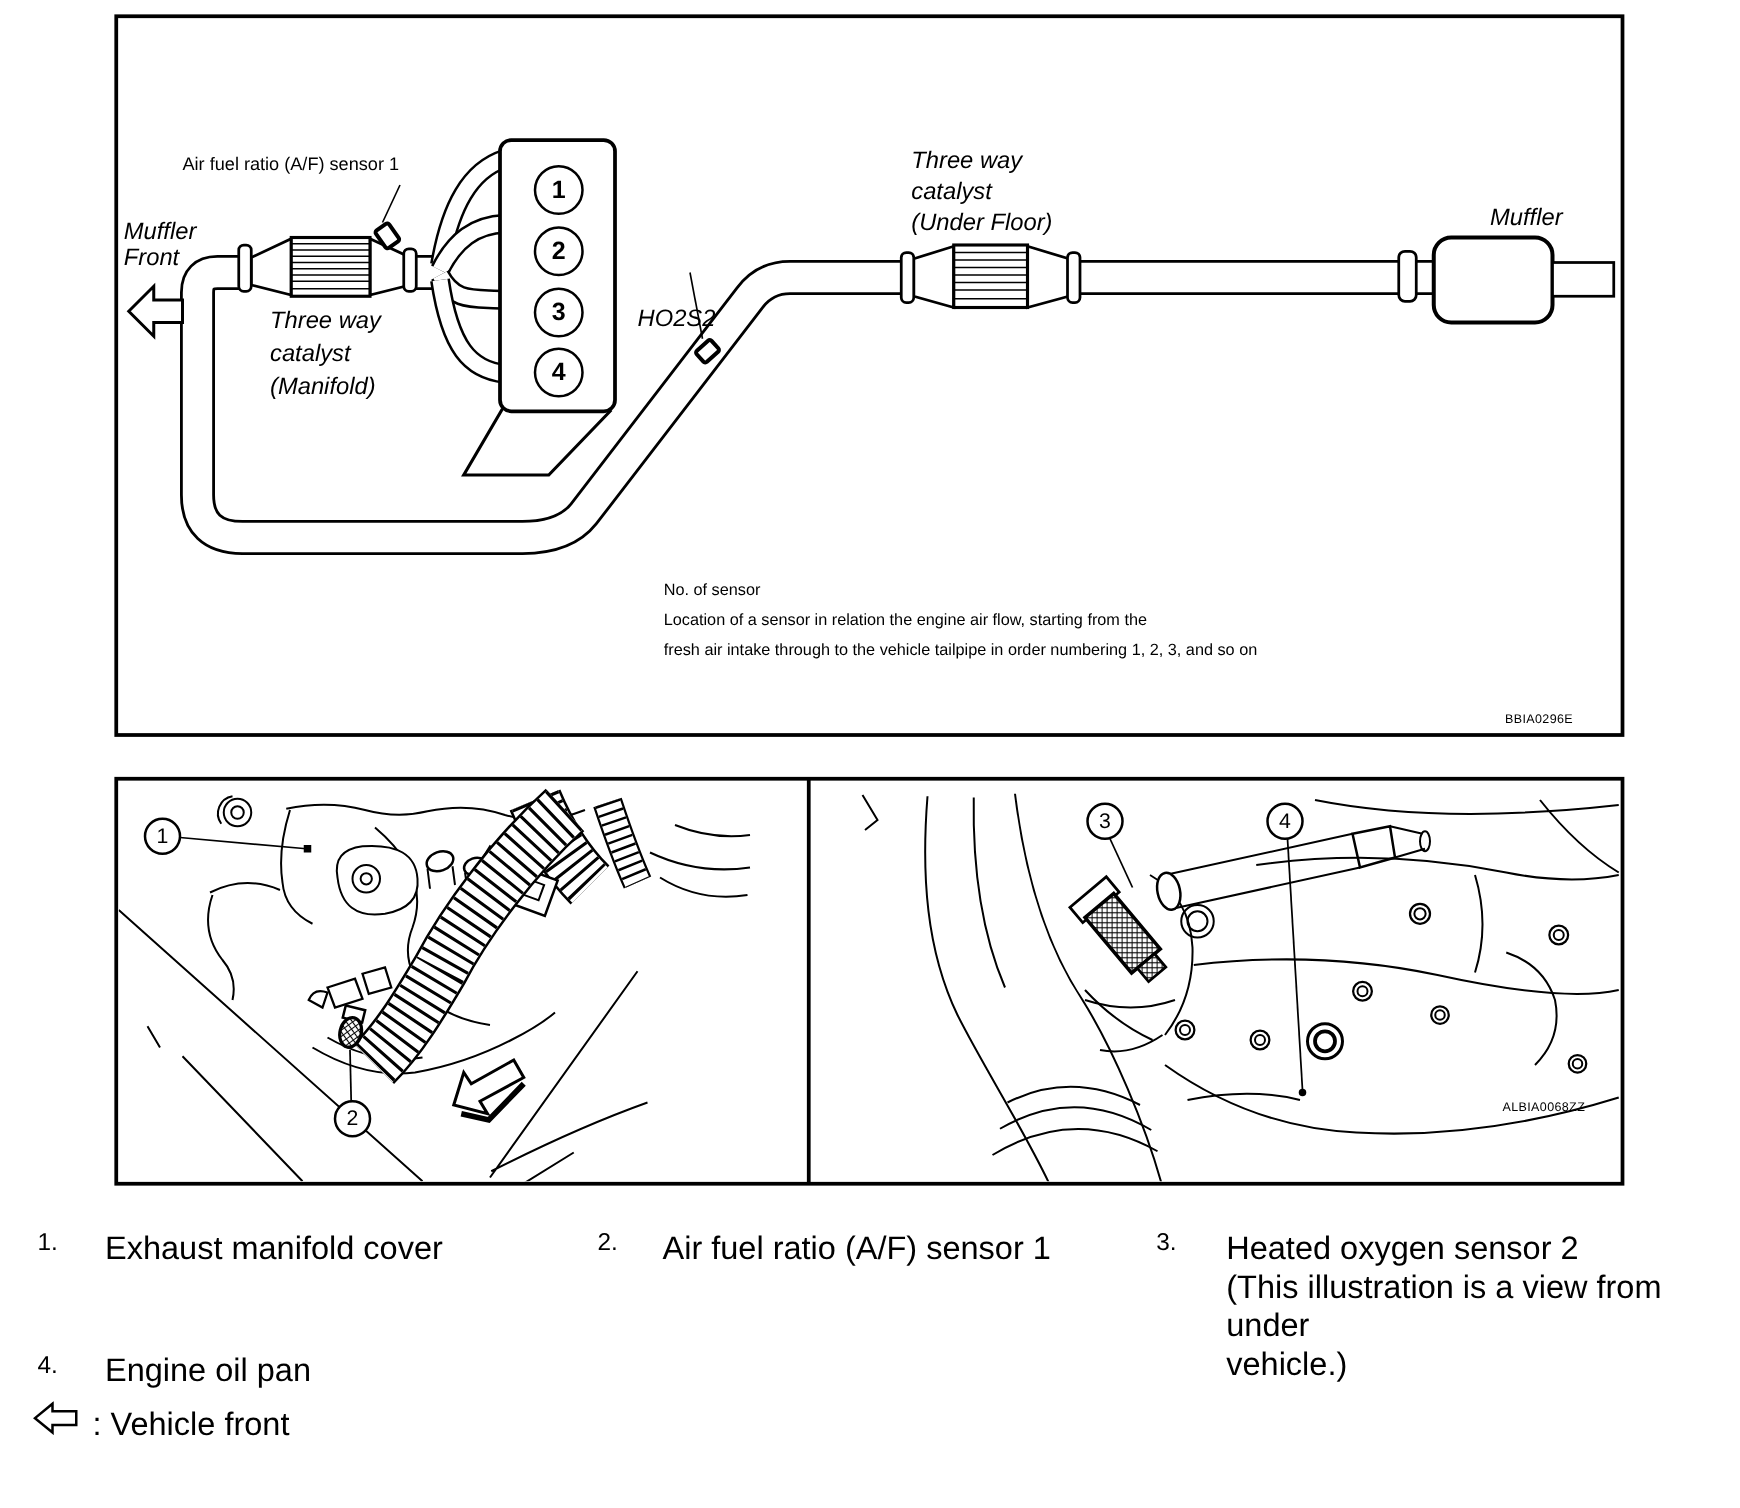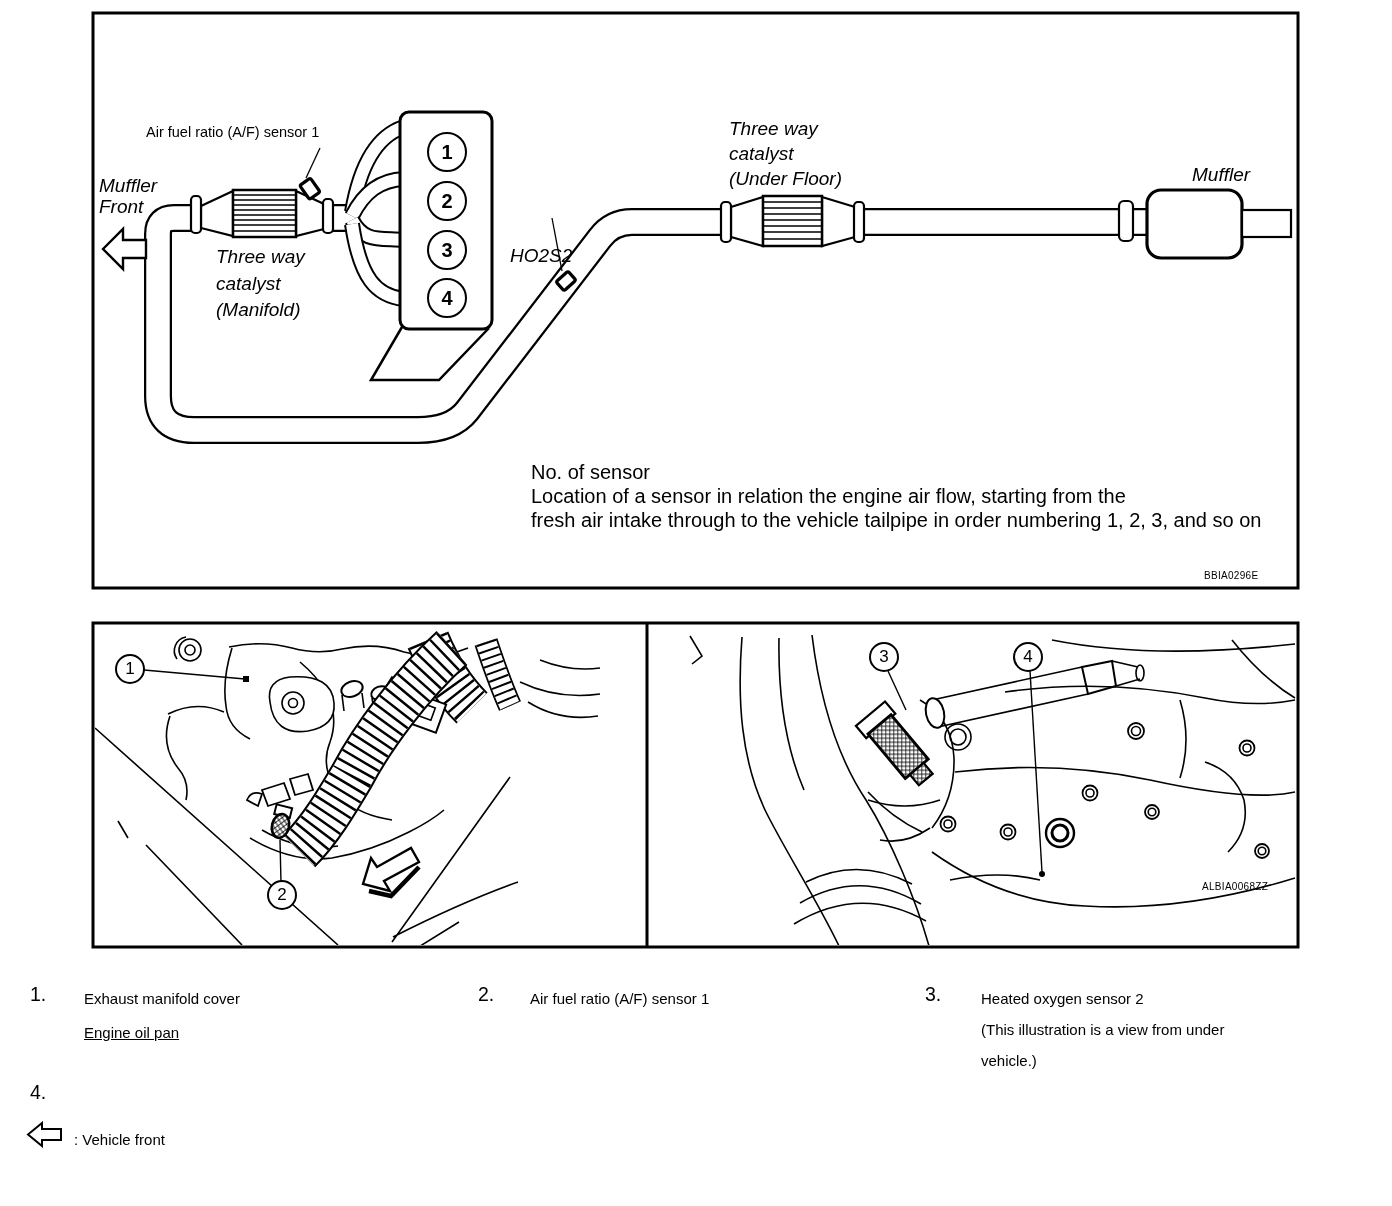--- a/index.html
+++ b/index.html
@@ -1,30 +1,30 @@
 <!DOCTYPE html>
 <html><head>
 <meta charset="utf-8">
 <style>
   html,body{margin:0;padding:0;background:#fff;}
   body{width:1392px;height:1206px;position:relative;overflow:hidden;
        font-family:"Liberation Sans","DejaVu Sans",sans-serif;color:#000;}
   #art{position:absolute;left:0;top:0;width:1392px;height:1206px;}
   .lbl{position:absolute;white-space:pre-line;line-height:1.32;}
   .fs19{font-size:19px;font-style:italic;}
-  .fs18{font-size:20px;}
+  .fs18{font-size:13px;}
   .fs14{font-size:14.5px;}
   .fsid{font-size:10px;letter-spacing:.3px;}
   .cyl{position:absolute;box-sizing:border-box;width:40px;height:40px;background:#fff;
        border:2.5px solid #000;border-radius:50%;display:flex;align-items:center;
        justify-content:center;font-size:20px;font-weight:bold;}
   .co{position:absolute;box-sizing:border-box;width:30px;height:30px;background:#fff;
       border:2.2px solid #000;border-radius:50%;display:flex;align-items:center;
       justify-content:center;font-size:17px;}
-  .cap{position:absolute;font-size:15px;white-space:pre-line;line-height:31px;}
+  .cap{position:absolute;font-size:26px;white-space:pre-line;line-height:31px;}
   .capnum{position:absolute;font-size:19.5px;}
   .vfa{position:absolute;left:26px;top:1121px;}
 </style>
 </head>
 <body>
 
 <svg id="art" viewBox="0 0 1392 1206">
   <defs>
     <pattern id="px" width="4" height="4" patternUnits="userSpaceOnUse" patternTransform="rotate(40)">
       <rect width="4" height="4" fill="#fff"></rect>
@@ -246,18 +246,18 @@
 
 <div class="capnum" style="left:30px;top:983px;">1.</div>
 <div class="cap" style="left:84px;top:983px;">Exhaust manifold cover</div>
 <div class="capnum" style="left:478px;top:983px;">2.</div>
 <div class="cap" style="left:530px;top:983px;">Air fuel ratio (A/F) sensor 1</div>
 <div class="capnum" style="left:925px;top:983px;">3.</div>
 <div class="cap" style="left:981px;top:983px;">Heated oxygen sensor 2
 (This illustration is a view from under
 vehicle.)</div>
 <div class="capnum" style="left:30px;top:1081px;">4.</div>
-<div class="cap" style="left:84px;top:1017px;text-decoration:underline;">Engine oil pan</div>
+<div class="cap" style="left:84px;top:1081px;">Engine oil pan</div>
 
 <svg class="vfa" width="38" height="27" viewBox="0 0 38 27">
   <path d="M 2,13.5 L 16,2 V 8 H 35 V 19 H 16 V 25 Z" fill="none" stroke="#000" stroke-width="2"></path>
 </svg>
 <div class="cap" style="left:62px;top:1124px;margin-left:12px;">: Vehicle front</div>
 
 </body></html>

